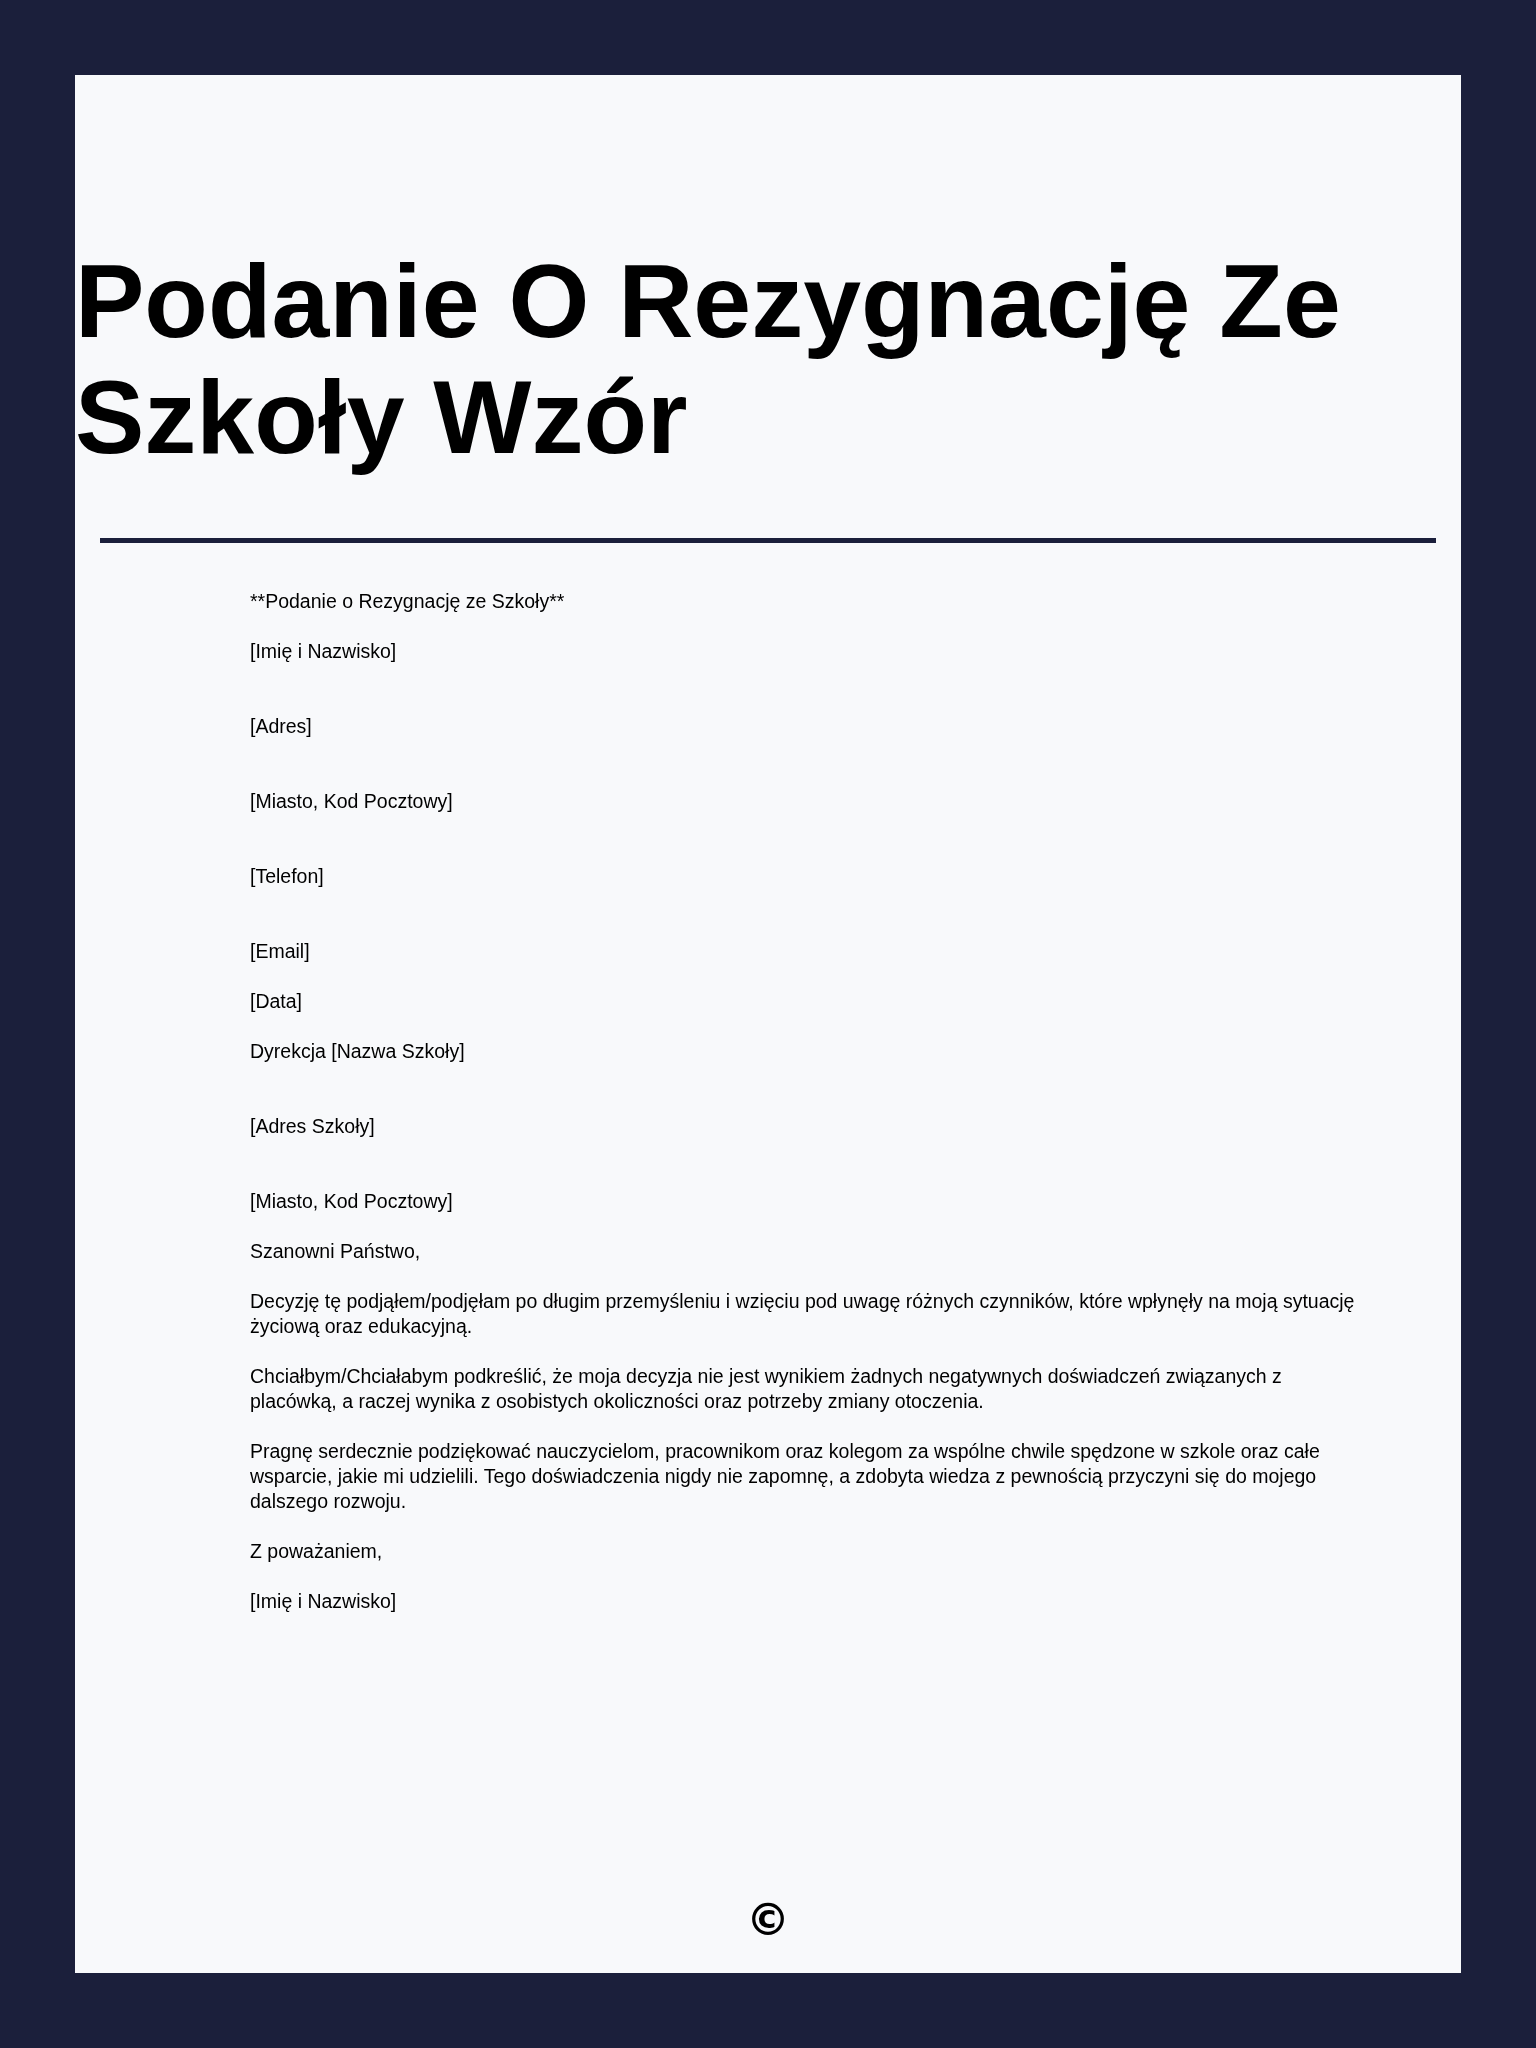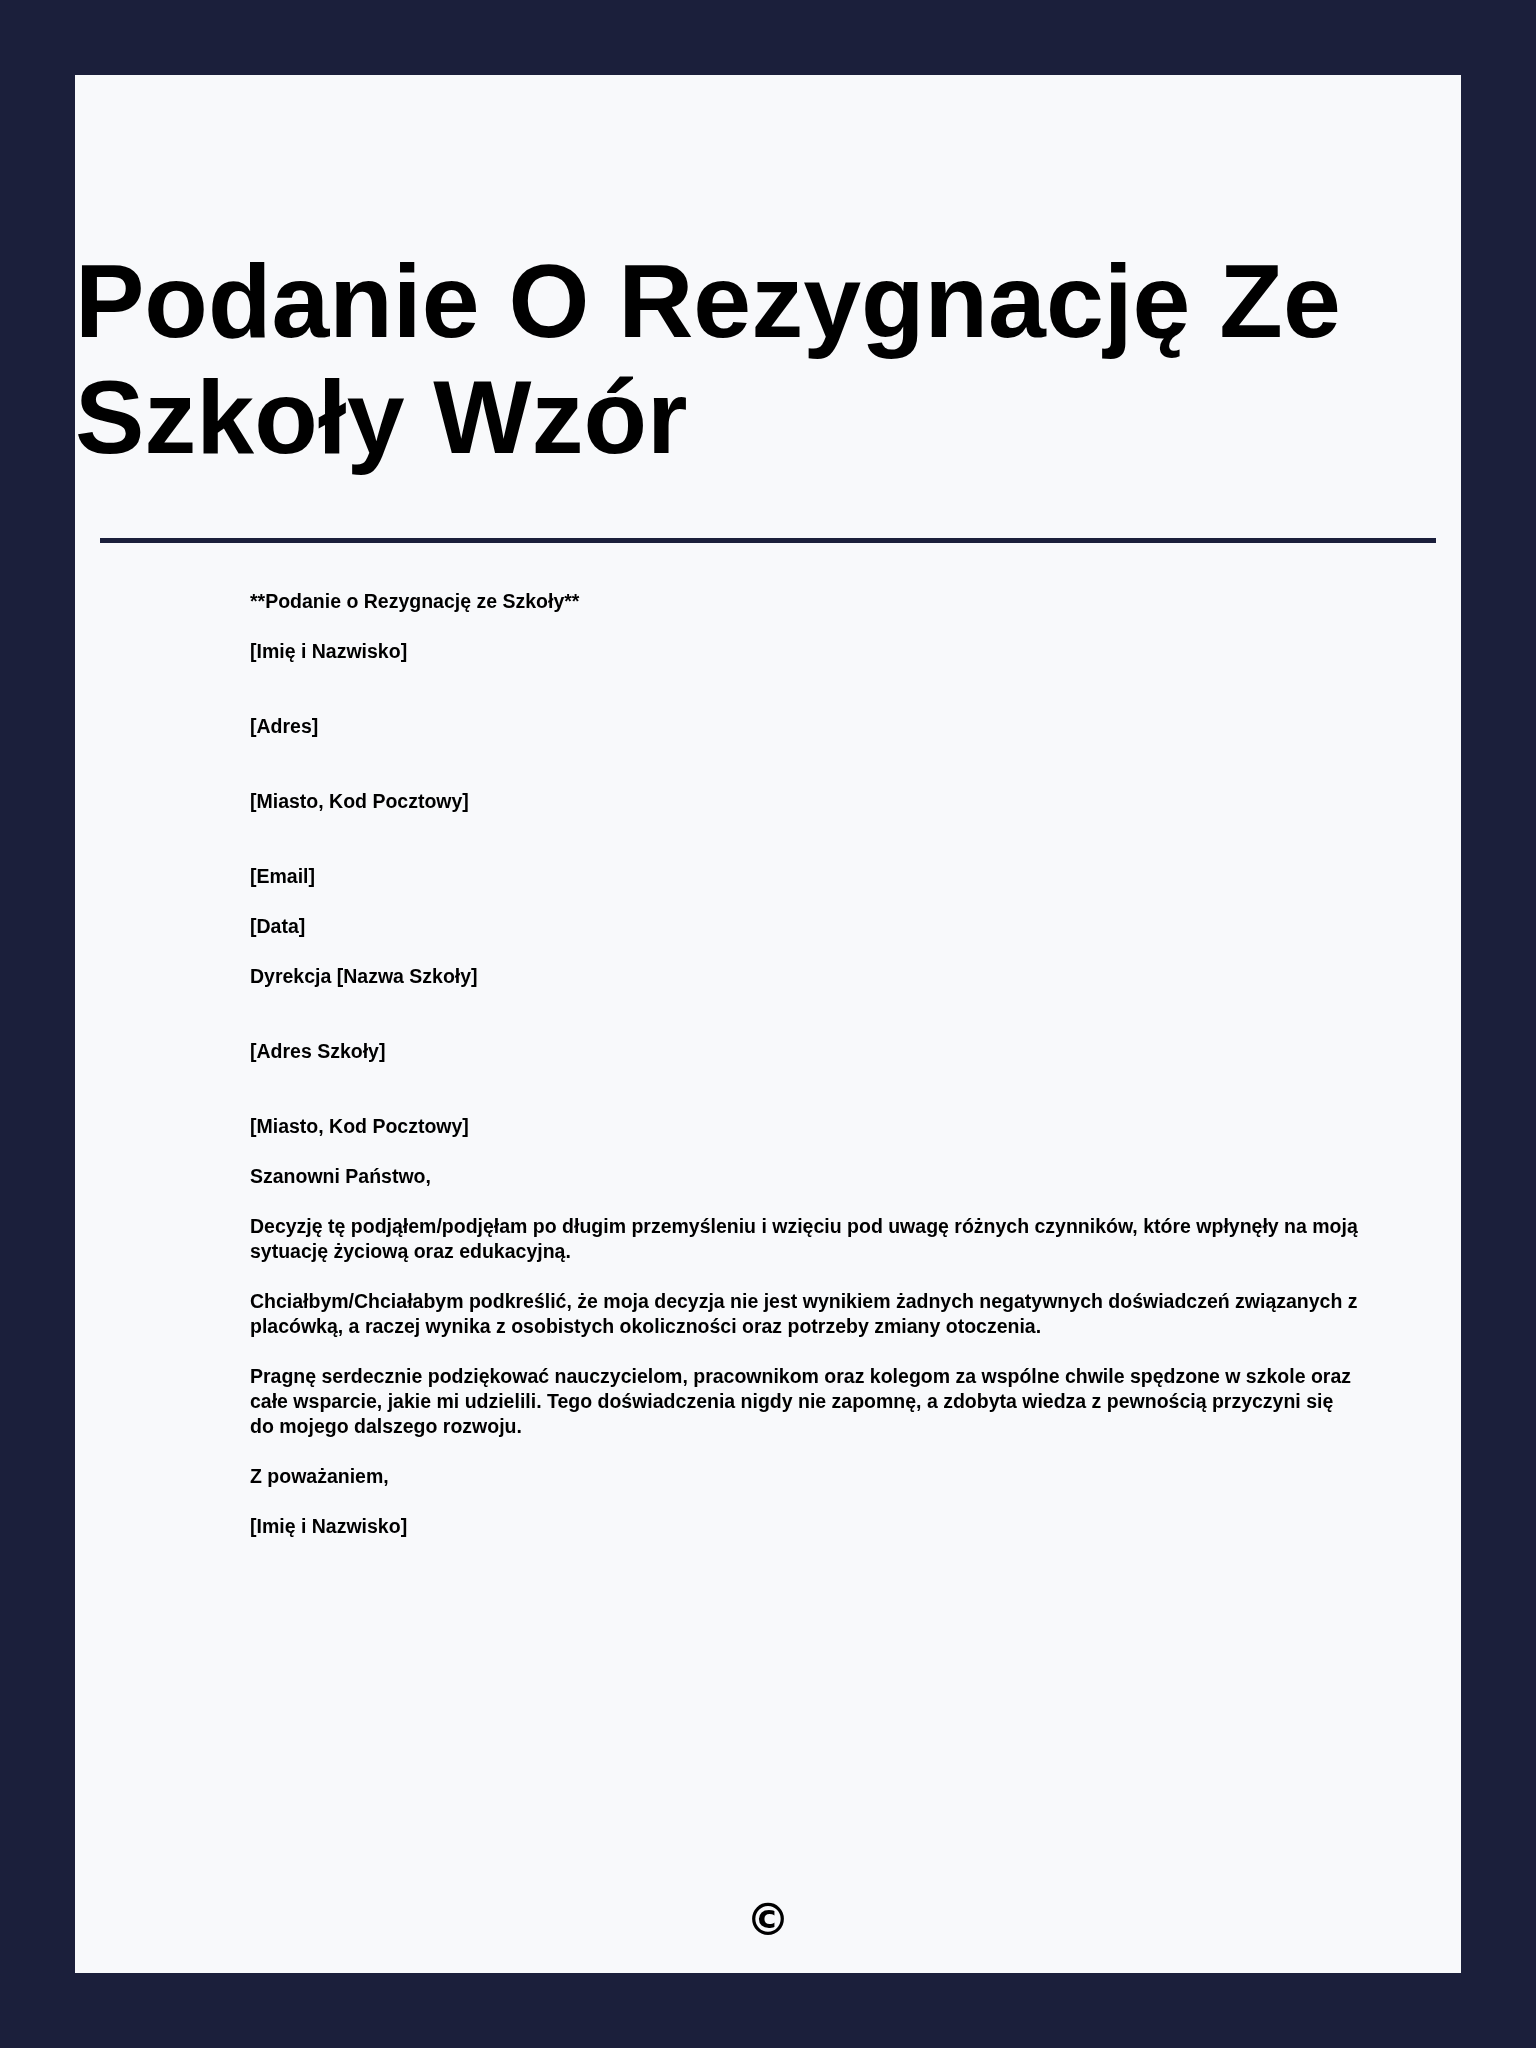--- a/index.html
+++ b/index.html
@@ -43,21 +43,21 @@
     width: 1336px;
     height: 5px;
     background: #1b1f3b;
   }
   .body {
     position: absolute;
     left: 175px;
     top: 514px;
     width: 1110px;
     font-family: "Liberation Sans", sans-serif;
-    font-weight: 700;
+    font-weight: 400;
     font-size: 19.5px;
     line-height: 25px;
     color: #000;
   }
   .body p {
     margin: 0 0 25px 0;
   }
   .body p.gap {
     margin-bottom: 50px;
   }
@@ -79,20 +79,21 @@
 
 <div class="card">
   <h1 class="title">Podanie O Rezygnację Ze Szkoły Wzór</h1>
   <div class="divider"></div>
 
   <div class="body">
     <p>**Podanie o Rezygnację ze Szkoły**</p>
     <p class="gap">[Imię i Nazwisko]</p>
     <p class="gap">[Adres]</p>
     <p class="gap">[Miasto, Kod Pocztowy]</p>
+    <p class="gap">[Telefon]</p>
     <p>[Email]</p>
     <p>[Data]</p>
     <p class="gap">Dyrekcja [Nazwa Szkoły]</p>
     <p class="gap">[Adres Szkoły]</p>
     <p>[Miasto, Kod Pocztowy]</p>
     <p>Szanowni Państwo,</p>
     <p>Decyzję tę podjąłem/podjęłam po długim przemyśleniu i wzięciu pod uwagę różnych czynników, które wpłynęły na moją sytuację życiową oraz edukacyjną.</p>
     <p>Chciałbym/Chciałabym podkreślić, że moja decyzja nie jest wynikiem żadnych negatywnych doświadczeń związanych z placówką, a raczej wynika z osobistych okoliczności oraz potrzeby zmiany otoczenia.</p>
     <p>Pragnę serdecznie podziękować nauczycielom, pracownikom oraz kolegom za wspólne chwile spędzone w szkole oraz całe wsparcie, jakie mi udzielili. Tego doświadczenia nigdy nie zapomnę, a zdobyta wiedza z pewnością przyczyni się do mojego dalszego rozwoju.</p>
     <p>Z poważaniem,</p>

